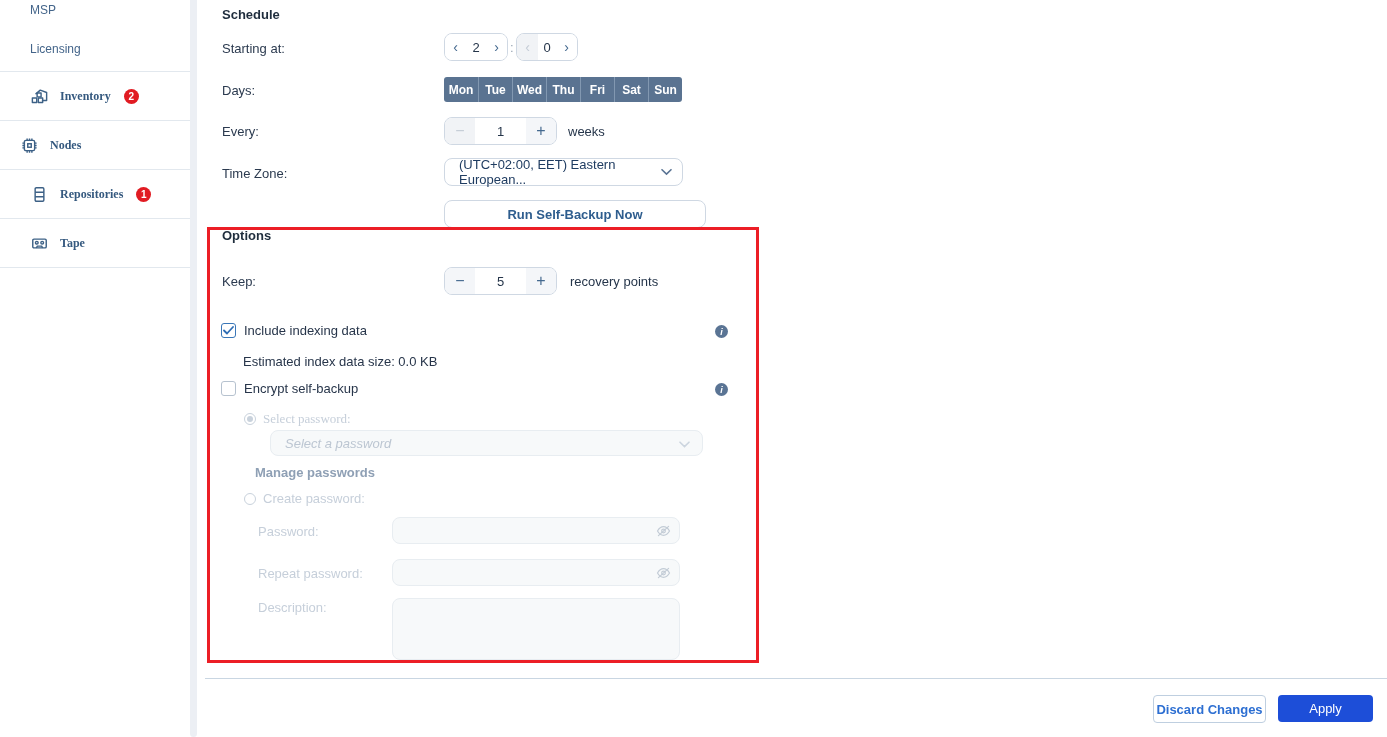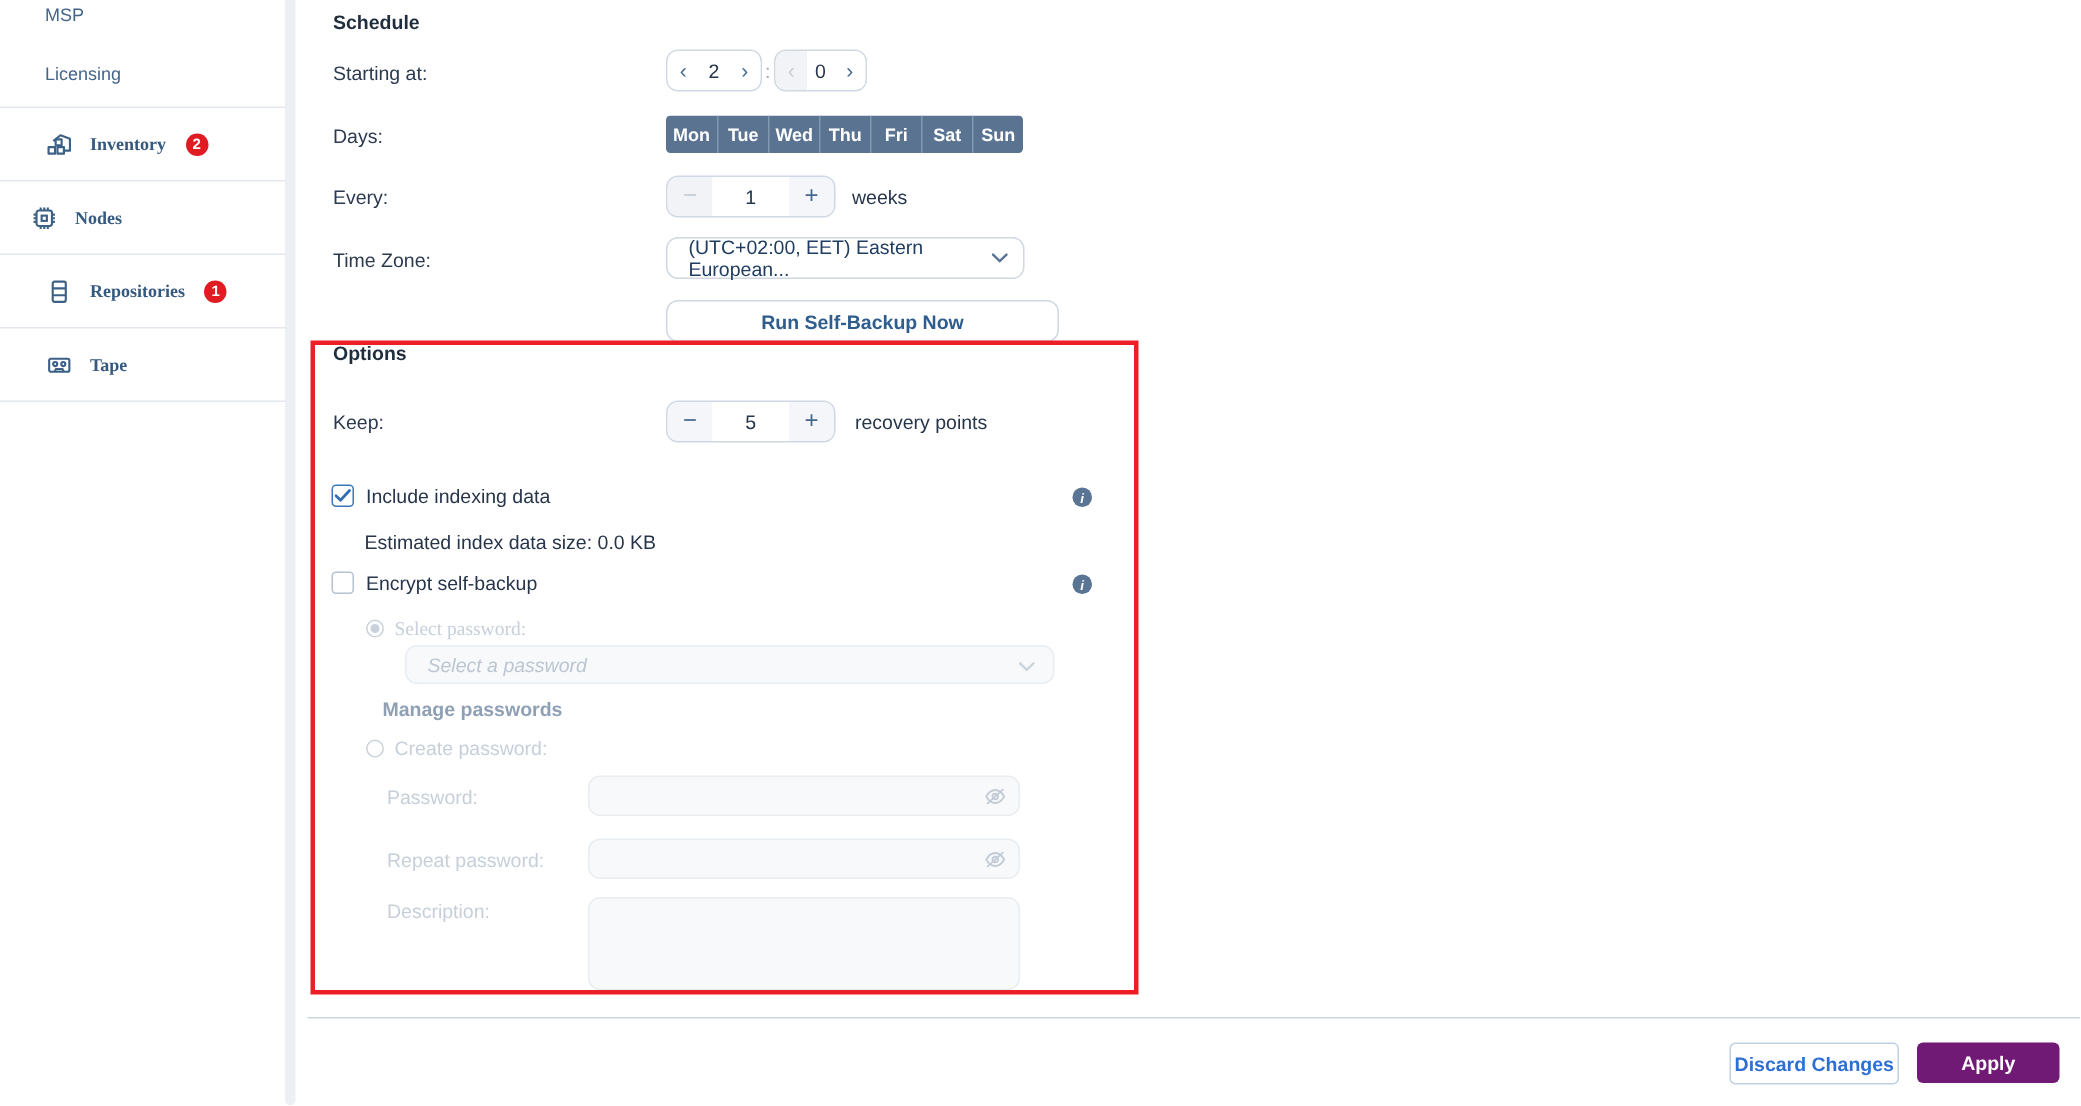--- a/index.html
+++ b/index.html
@@ -70,21 +70,21 @@
   .dis-area { position:absolute; background:#f7f9fa; border:1px solid #e8edf1; border-radius:8px; }
 
   
   .highlight { position:absolute; left:207px; top:227px; width:552px; height:436px; border:3px solid #ec1e26; pointer-events:none; z-index:20; }
 
   
   .footer-line { position:absolute; left:205px; top:678px; width:1182px; height:1px; background:#c9d6e2; }
   .btn-outline { position:absolute; left:1153px; top:695px; width:113px; height:28px; border:1px solid #bfcfe0; border-radius:4px;
                  background:#fff; color:#2d6fd2; font-size:13px; font-weight:bold; display:flex; align-items:center; justify-content:center; cursor:pointer; }
   .btn-primary { position:absolute; left:1278px; top:695px; width:95px; height:27px; border:none; border-radius:4px;
-                 background:#701a75; color:#fff; font-size:13px; font-weight:bold; display:flex; align-items:center; justify-content:center; cursor:pointer; }
+                 background:#1d4ed8; color:#fff; font-size:13px; font-weight:normal; display:flex; align-items:center; justify-content:center; cursor:pointer; }
 </style>
 </head>
 <body>
 
 <div id="app">
 
   <div class="sidebar">
     <div class="side-sub" style="top:3px;">MSP</div>
     <div class="side-sub" style="top:42px;">Licensing</div>
 

